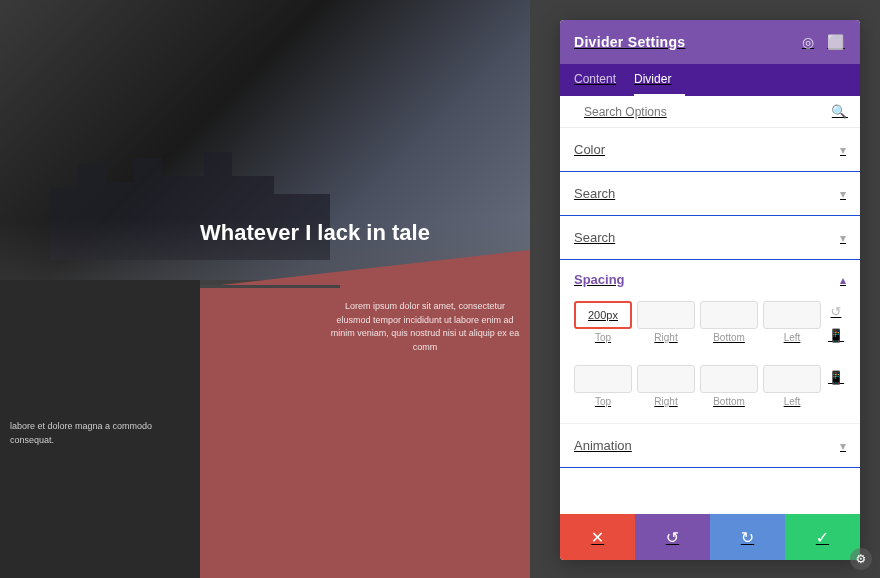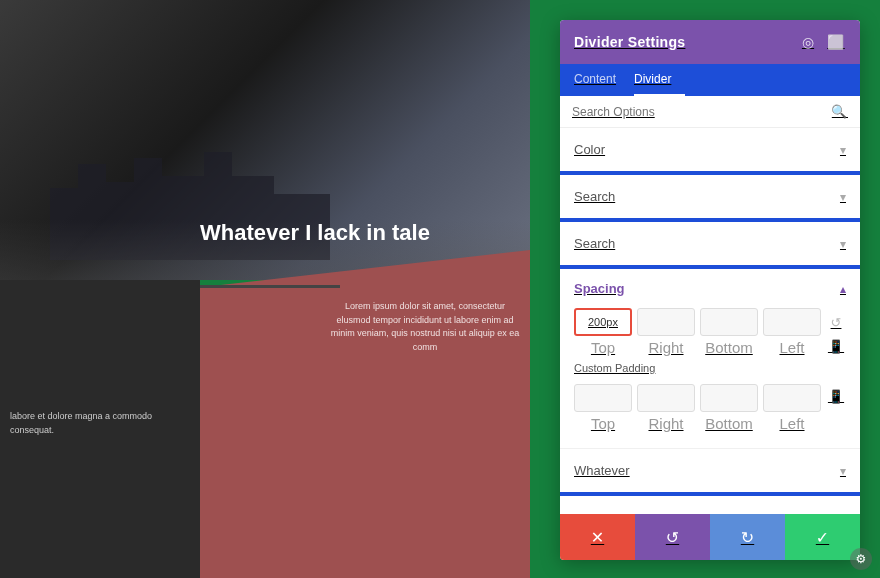--- a/index.html
+++ b/index.html
@@ -10,21 +10,21 @@
       font-family: 'Segoe UI', Arial, sans-serif;
       position: relative;
     }
 
     
     .canvas-area {
       position: absolute;
       top: 0; left: 0;
       width: 880px;
       height: 578px;
-      background: #15803d;
+      background: #404040;
     }
 
     
     .bg-photo {
       position: absolute;
       top: 0; left: 0;
       width: 530px;
       height: 280px;
       background: linear-gradient(135deg, #3a3a3a 0%, #1a1a1a 40%, #4a5060 70%, #6a7080 100%);
       overflow: hidden;
@@ -95,21 +95,21 @@
       left: 330px;
       width: 190px;
       color: #f0e0e0;
       font-size: 9px;
       line-height: 1.5;
       text-align: center;
     }
 
     .canvas-left-text {
       position: absolute;
-      top: 410px;
+      top: 420px;
       left: 10px;
       width: 180px;
       color: #ccc;
       font-size: 9px;
       line-height: 1.5;
     }
 
     
     .settings-panel {
       position: absolute;
@@ -153,21 +153,21 @@
       font-size: 14px;
       cursor: pointer;
       width: 20px;
       height: 20px;
       display: flex;
       align-items: center;
       justify-content: center;
     }
 
     .panel-tabs {
-      background: #1d4ed8;
+      background: #4c1d95;
       display: flex;
       padding: 0 14px;
       flex-shrink: 0;
     }
 
     .panel-tab {
       color: rgba(255,255,255,0.75);
       font-size: 12px;
       padding: 8px 14px 8px 0;
       cursor: pointer;
@@ -188,20 +188,21 @@
       flex-shrink: 0;
     }
 
     .search-input {
       border: none;
       outline: none;
       font-size: 12px;
       color: #999;
       flex: 1;
       background: transparent;
+      margin-left: 12px;
     }
 
     .search-icon-wrap {
       color: #bbb;
       font-size: 13px;
     }
 
     .panel-body {
       flex: 1;
       overflow-y: auto;
@@ -209,21 +210,21 @@
     }
 
     .panel-body::-webkit-scrollbar { width: 4px; }
     .panel-body::-webkit-scrollbar-thumb { background: #ddd; border-radius: 2px; }
 
     .section-row {
       display: flex;
       align-items: center;
       justify-content: space-between;
       padding: 14px 14px;
-      border-bottom: 4px solid #1d4ed8;
+      border-bottom: 1px solid #1d4ed8;
       cursor: pointer;
     }
 
     .section-label {
       color: #555;
       font-size: 13px;
       font-weight: 500;
     }
 
     .chevron-icon {
@@ -260,22 +261,22 @@
     .sub-section-label {
       color: #555;
       font-size: 11px;
       font-weight: 500;
       margin-bottom: 8px;
     }
 
     .margin-inputs {
       display: flex;
       gap: 5px;
-      align-items: flex-end;
-      margin-bottom: 6px;
+      align-items: center;
+      margin-bottom: 20px;
     }
 
     .input-group {
       display: flex;
       flex-direction: column;
       align-items: center;
       flex: 1;
     }
 
     .input-field {
@@ -290,21 +291,21 @@
       outline: none;
     }
 
     .input-field.highlighted {
       border: 2px solid #e74c3c;
       background: #fff;
       color: #333;
     }
 
     .input-label {
-      font-size: 15px;
+      font-size: 10px;
       color: #999;
       margin-top: 3px;
     }
 
     .input-icons {
       display: flex;
       flex-direction: column;
       gap: 4px;
       justify-content: center;
       padding-top: 2px;
@@ -444,21 +445,20 @@
         <div class="input-group">
           <input class="input-field" type="text" value="" style="">
           <span class="input-label">Left</span>
         </div>
         <div class="input-icons">
           <span class="input-icon-btn">↺</span>
           <span class="input-icon-btn">📱</span>
         </div>
       </div>
 
-      <div class="sub-section-label">Custom Padding</div>
       <div class="padding-inputs">
         <div class="input-group">
           <input class="input-field" type="text" value="" style="">
           <span class="input-label">Top</span>
         </div>
         <div class="input-group">
           <input class="input-field" type="text" value="" style="">
           <span class="input-label">Right</span>
         </div>
         <div class="input-group">
@@ -469,21 +469,21 @@
           <input class="input-field" type="text" value="" style="">
           <span class="input-label">Left</span>
         </div>
         <div class="input-icons">
           <span class="input-icon-btn">📱</span>
         </div>
       </div>
     </div>
 
     <div class="section-row">
-      <span class="section-label">Whatever</span>
+      <span class="section-label">Animation</span>
       <span class="chevron-icon">▾</span>
     </div>
 
   </div>
 
   <div class="panel-footer">
     <button class="footer-btn cancel">✕</button>
     <button class="footer-btn reset">↺</button>
     <button class="footer-btn redo">↻</button>
     <button class="footer-btn save">✓</button>

